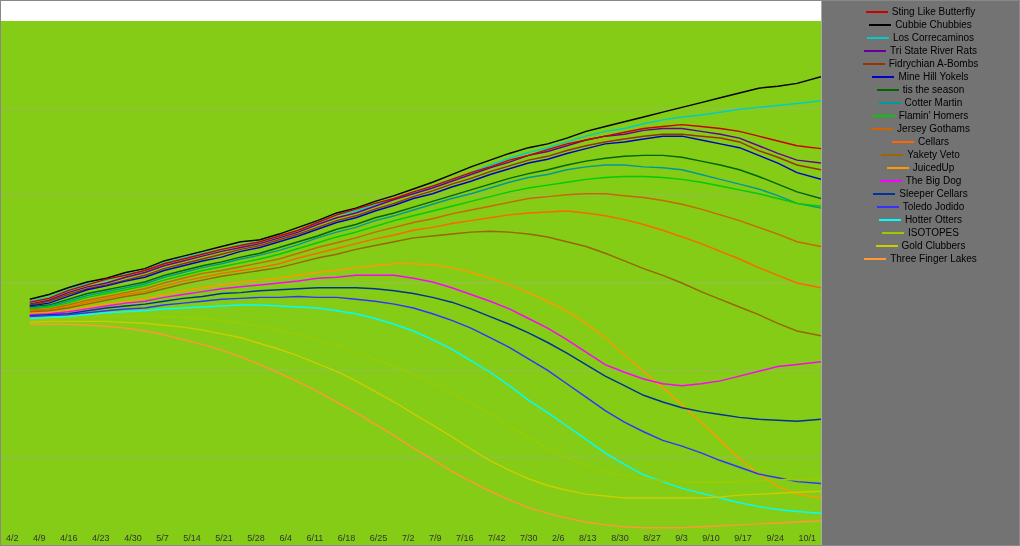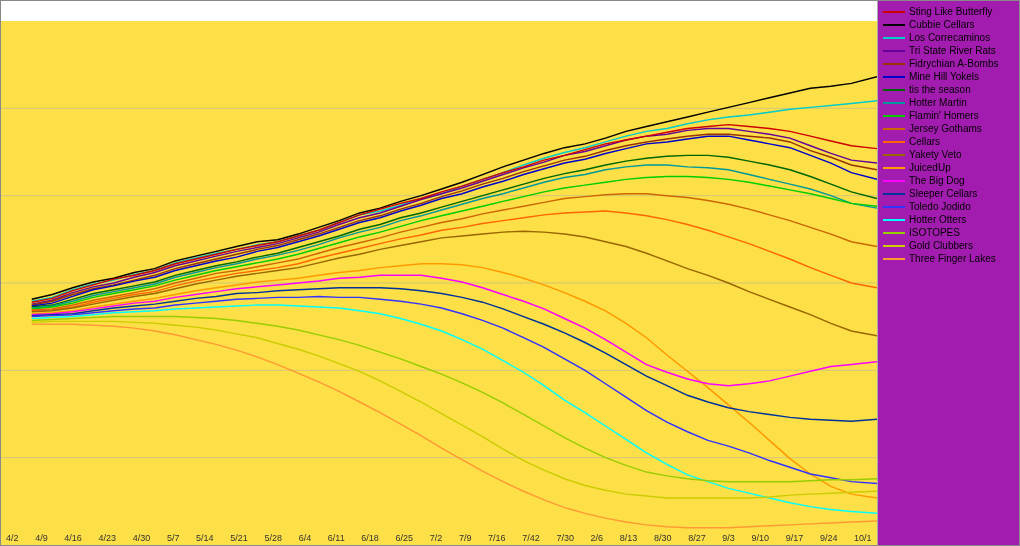--- a/index.html
+++ b/index.html
@@ -7,46 +7,47 @@
     .chart-container {
       width: 1020px;
       height: 546px;
       display: flex;
       flex-direction: row;
       border: 1px solid #888;
       background: #fff;
     }
     .chart-area {
       flex: 1;
-      background: #fde047;
+      background: #84cc16;
       position: relative;
       overflow: hidden;
       margin-top: 20px;
     }
     .x-axis-labels {
       position: absolute;
       bottom: 2px;
       left: 0;
       right: 0;
       display: flex;
       justify-content: space-between;
       padding: 0 5px;
       font-size: 9px;
       color: #333;
     }
     .legend {
-      width: 142px;
-      background: #a21caf;
+      width: 198px;
+      background: #737373;
       padding: 5px 5px;
       display: flex;
       flex-direction: column;
       justify-content: flex-start;
       border-left: 1px solid #aaa;
       gap: 2px;
       overflow: hidden;
+      align-items: center;
     }
     .legend-item {
       display: flex;
       align-items: center;
       gap: 4px;
       font-size: 10px;
       color: #000;
       white-space: nowrap;
     }
     .legend-line {
@@ -148,21 +149,21 @@
   </div>
 
   <div class="legend">
 
   <div class="legend-item">
         <div class="legend-line" style="background-color: rgb(204, 0, 0);"></div>
         <span>Sting Like Butterfly</span>
       </div>
       <div class="legend-item">
         <div class="legend-line" style="background-color: rgb(0, 0, 0);"></div>
-        <span>Cubbie Cellars</span>
+        <span>Cubbie Chubbies</span>
       </div>
       <div class="legend-item">
         <div class="legend-line" style="background-color: rgb(0, 204, 204);"></div>
         <span>Los Correcaminos</span>
       </div>
       <div class="legend-item">
         <div class="legend-line" style="background-color: rgb(102, 0, 153);"></div>
         <span>Tri State River Rats</span>
       </div>
       <div class="legend-item">
@@ -172,21 +173,21 @@
       <div class="legend-item">
         <div class="legend-line" style="background-color: rgb(0, 0, 204);"></div>
         <span>Mine Hill Yokels</span>
       </div>
       <div class="legend-item">
         <div class="legend-line" style="background-color: rgb(0, 102, 0);"></div>
         <span>tis the season</span>
       </div>
       <div class="legend-item">
         <div class="legend-line" style="background-color: rgb(0, 153, 153);"></div>
-        <span>Hotter Martin</span>
+        <span>Cotter Martin</span>
       </div>
       <div class="legend-item">
         <div class="legend-line" style="background-color: rgb(0, 204, 0);"></div>
         <span>Flamin' Homers</span>
       </div>
       <div class="legend-item">
         <div class="legend-line" style="background-color: rgb(204, 102, 0);"></div>
         <span>Jersey Gothams</span>
       </div>
       <div class="legend-item">

